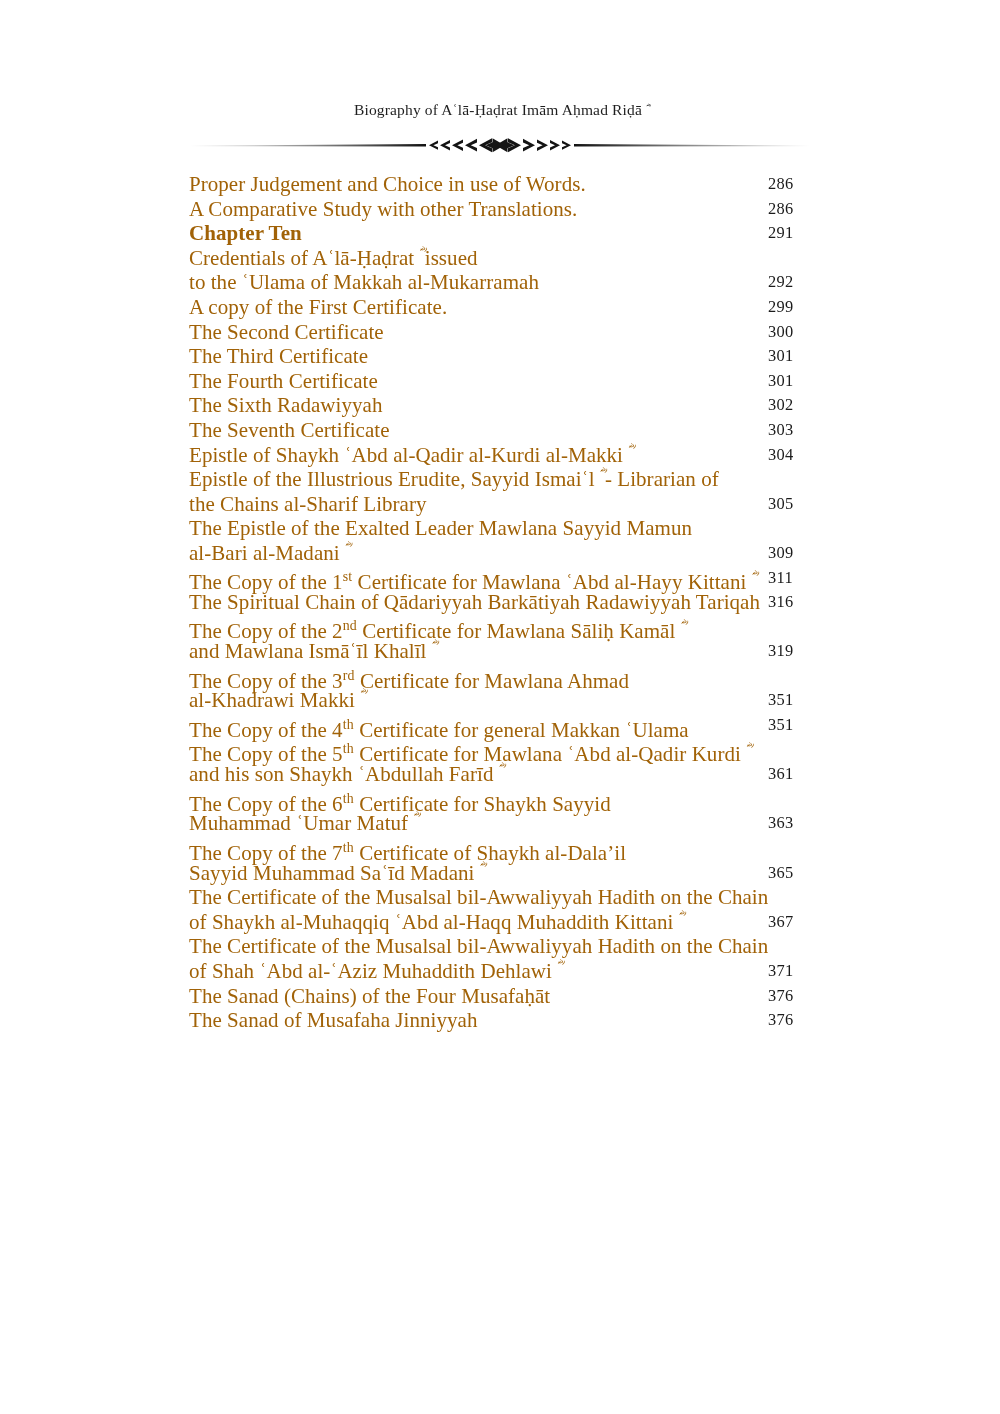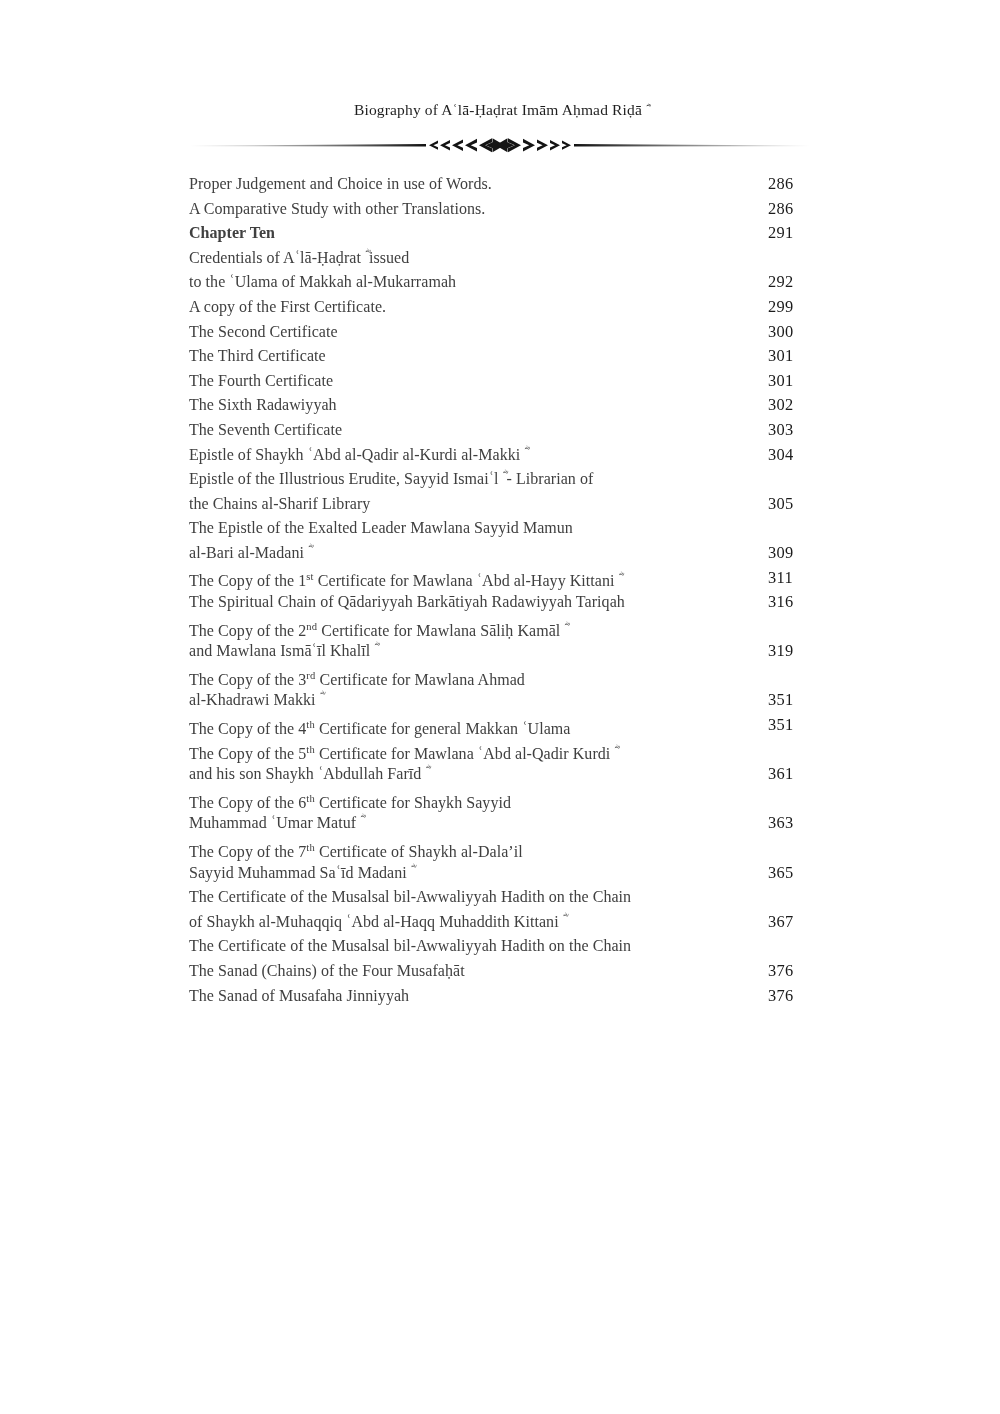--- a/index.html
+++ b/index.html
@@ -56,22 +56,22 @@
     left: 189px;
     width: 640px;
   }
   .toc-row {
     position: relative;
     height: 24.6px;
     line-height: 24.6px;
     white-space: nowrap;
   }
   .toc-title {
-    font-size: 16px;
-    color: #404040;
+    font-size: 21px;
+    color: #a16207;
     letter-spacing: 0.05px;
   }
   .toc-row.bold .toc-title {
     font-weight: bold;
   }
   .toc-page {
     position: absolute;
     left: 544px;
     top: 0;
     font-size: 16.4px;
@@ -157,17 +157,18 @@
       <div class="toc-row"><span class="toc-title">The Copy of the 4<span class="ord">th</span> Certificate for general Makkan  ʿUlama</span><span class="toc-page">351</span></div>
       <div class="toc-row"><span class="toc-title">The Copy of the 5<span class="ord">th</span> Certificate for Mawlana ʿAbd al-Qadir Kurdi ؓ</span></div>
       <div class="toc-row"><span class="toc-title">and his son Shaykh ʿAbdullah Farīd ؓ</span><span class="toc-page">361</span></div>
       <div class="toc-row"><span class="toc-title">The Copy of the 6<span class="ord">th</span> Certificate for Shaykh Sayyid</span></div>
       <div class="toc-row"><span class="toc-title">Muhammad ʿUmar Matuf ؓ</span><span class="toc-page">363</span></div>
       <div class="toc-row"><span class="toc-title">The Copy of the 7<span class="ord">th</span> Certificate of Shaykh al-Dala’il</span></div>
       <div class="toc-row"><span class="toc-title">Sayyid Muhammad Saʿīd Madani ؓ</span><span class="toc-page">365</span></div>
       <div class="toc-row"><span class="toc-title">The Certificate of the Musalsal bil-Awwaliyyah Hadith on the Chain</span></div>
       <div class="toc-row"><span class="toc-title">of Shaykh al-Muhaqqiq ʿAbd al-Haqq Muhaddith Kittani ؓ</span><span class="toc-page">367</span></div>
       <div class="toc-row"><span class="toc-title">The Certificate of the Musalsal bil-Awwaliyyah Hadith on the Chain</span></div>
+      <div class="toc-row"><span class="toc-title">of Shah ʿAbd al-ʿAziz Muhaddith Dehlawi ؓ</span><span class="toc-page">371</span></div>
       <div class="toc-row"><span class="toc-title">The Sanad (Chains) of the Four Musafaḥāt</span><span class="toc-page">376</span></div>
       <div class="toc-row"><span class="toc-title">The Sanad of Musafaha Jinniyyah</span><span class="toc-page">376</span></div>
     </div>
 
 </div>
 
 </body></html>

